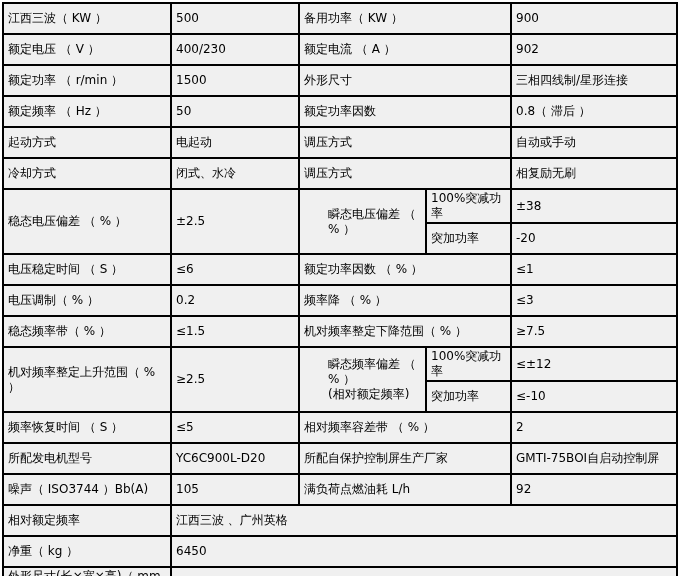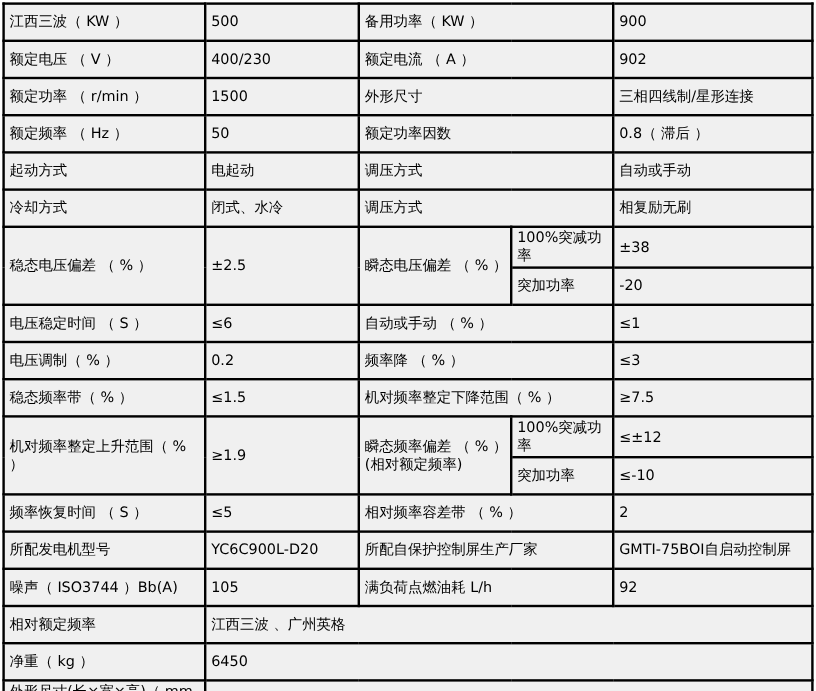--- a/index.html
+++ b/index.html
@@ -25,21 +25,21 @@
     padding: 1px 2px 1px 4px;
     height: 27px;
     vertical-align: middle;
     overflow: hidden;
     word-break: break-all;
   }
   td.vtop {
     vertical-align: top;
     padding-top: 4px;
   }
-  .lbl-line { display: block; }
+  .lbl-line { display: block; margin-left: 24px; }
 </style>
 </head>
 <body>
 
 <table class="spec">
   <colgroup>
     <col style="width:168px">
     <col style="width:128px">
     <col style="width:127px">
     <col style="width:85px">
@@ -100,41 +100,41 @@
     <td>±38</td>
   </tr>
   <tr>
     <td>突加功率</td>
     <td>-20</td>
   </tr>
 
   <tr>
     <td>电压稳定时间 （ S ）</td>
     <td>≤6</td>
-    <td colspan="2">自动或手动 （ % ）</td>
+    <td colspan="2">额定功率因数 （ % ）</td>
     <td>≤1</td>
   </tr>
 
   <tr>
     <td>电压调制（ % ）</td>
     <td>0.2</td>
     <td colspan="2">频率降 （ % ）</td>
     <td>≤3</td>
   </tr>
 
   <tr>
     <td>稳态频率带（ % ）</td>
     <td>≤1.5</td>
     <td colspan="2">机对频率整定下降范围（ % ）</td>
     <td>≥7.5</td>
   </tr>
 
   <tr>
     <td rowspan="2">机对频率整定上升范围（ % ）</td>
-    <td rowspan="2" class="vtop">≥1.9</td>
+    <td rowspan="2" class="vtop">≥2.5</td>
     <td rowspan="2">
       <span class="lbl-line">瞬态频率偏差 （ % ）</span>
       <span class="lbl-line">(相对额定频率)</span>
     </td>
     <td>100%突减功率</td>
     <td>≤±12</td>
   </tr>
   <tr>
     <td>突加功率</td>
     <td>≤-10</td>

